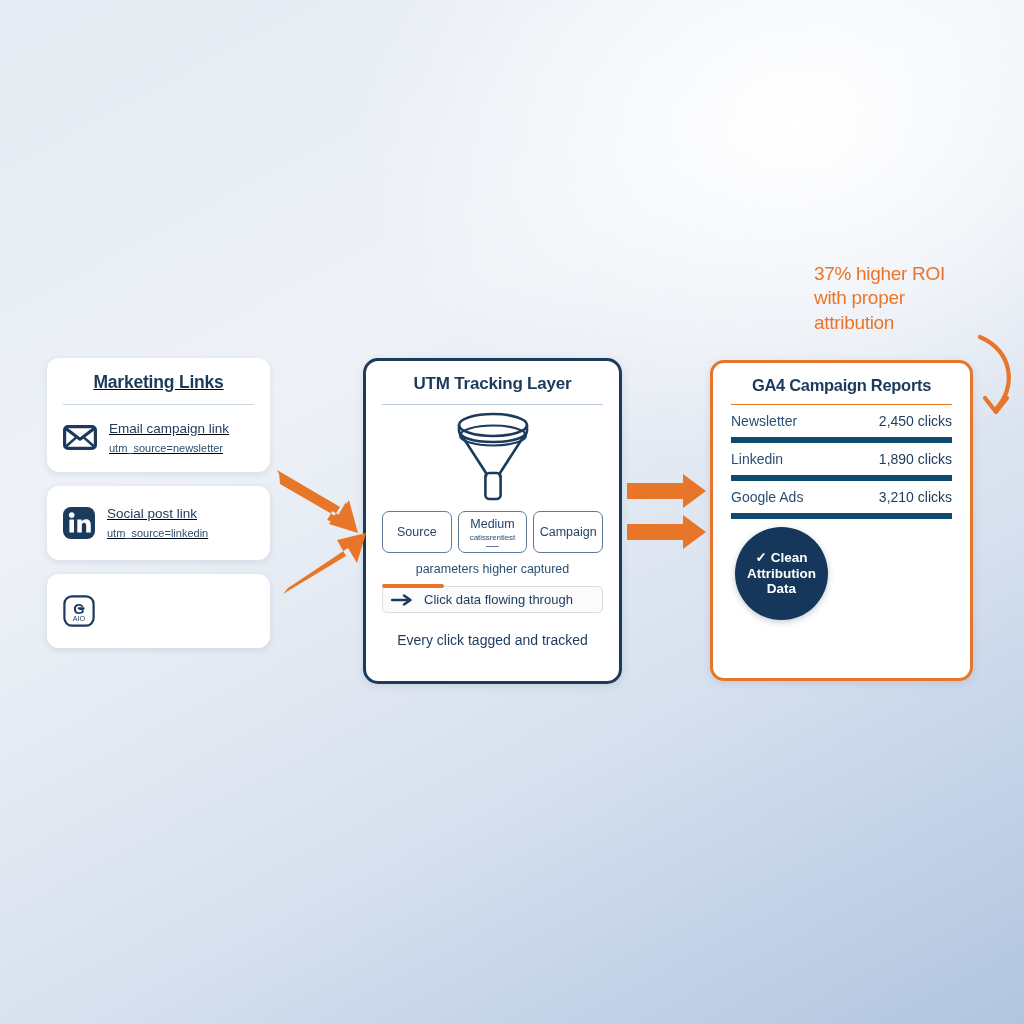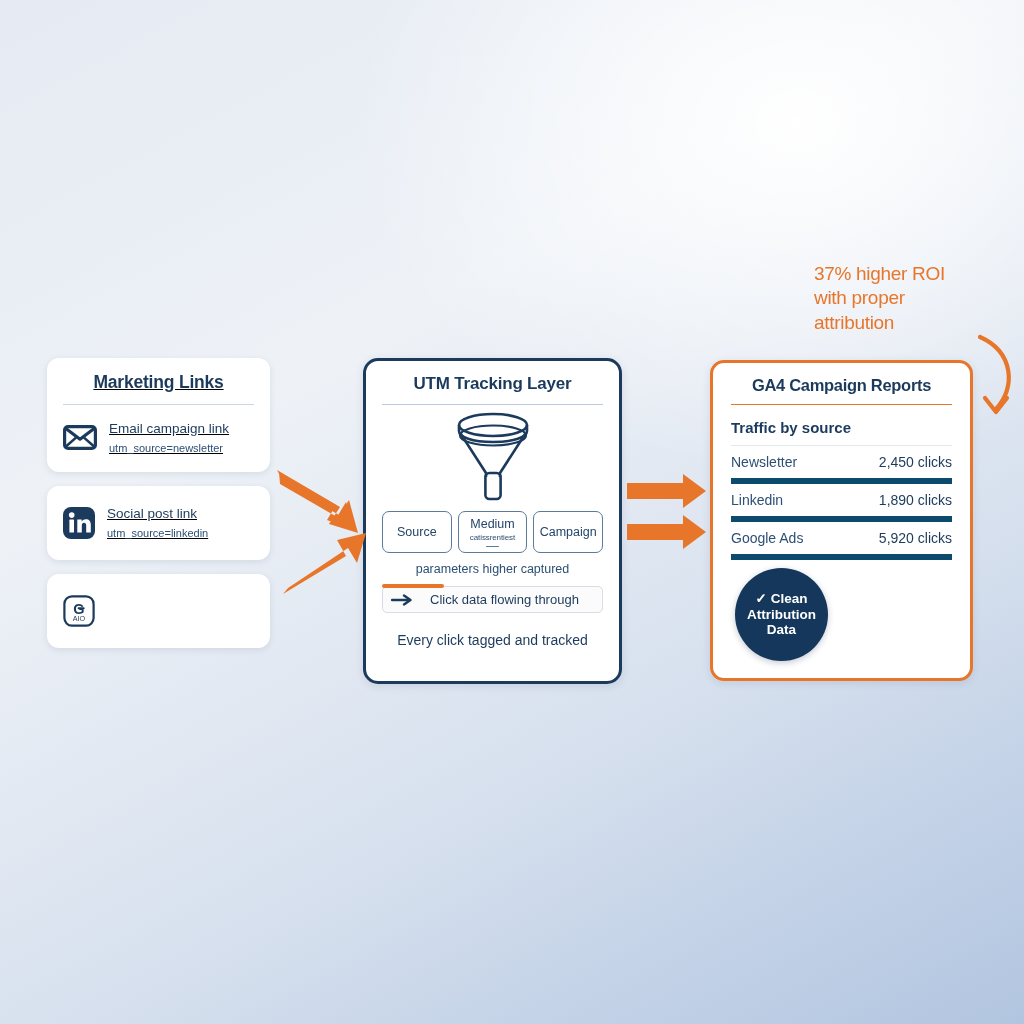--- a/index.html
+++ b/index.html
@@ -172,21 +172,21 @@
 
   .flow-pill {
     position: relative;
     margin-top: 10px;
     background: #fbfbfc;
     border: 1px solid #d6dde5;
     border-radius: 5px;
     padding: 5px 8px;
     display: flex;
     align-items: center;
-    gap: 17px;
+    gap: 11px;
     overflow: visible;
   }
   .flow-pill::before {
     content: "";
     position: absolute;
     left: -1px;
     top: -3px;
     width: 62px;
     height: 4px;
     background: #e8762a;
@@ -385,33 +385,32 @@
         </svg>
       </span>
       <span class="flow-text">Click data flowing through</span>
     </div>
 
     <div class="cp-footer">Every click tagged and tracked</div>
   </div>
 
   <div class="right-panel">
     <div class="rp-title">GA4 Campaign Reports</div>
-    <div class="rp-subtitle">Traffic by source</div>
 
     <div class="traffic-row">
       <span class="traffic-src">Newsletter</span>
       <span class="traffic-val">2,450 clicks</span>
     </div>
     <div class="traffic-row">
       <span class="traffic-src">Linkedin</span>
       <span class="traffic-val">1,890 clicks</span>
     </div>
     <div class="traffic-row">
       <span class="traffic-src">Google Ads</span>
-      <span class="traffic-val">5,920 clicks</span>
+      <span class="traffic-val">3,210 clicks</span>
     </div>
 
     <div class="badge-wrap">
       <div class="badge">
         <span class="badge-line1">
           <span>✓</span>
           <span>Clean</span>
         </span>
         <span>Attribution</span>
         <span>Data</span>

